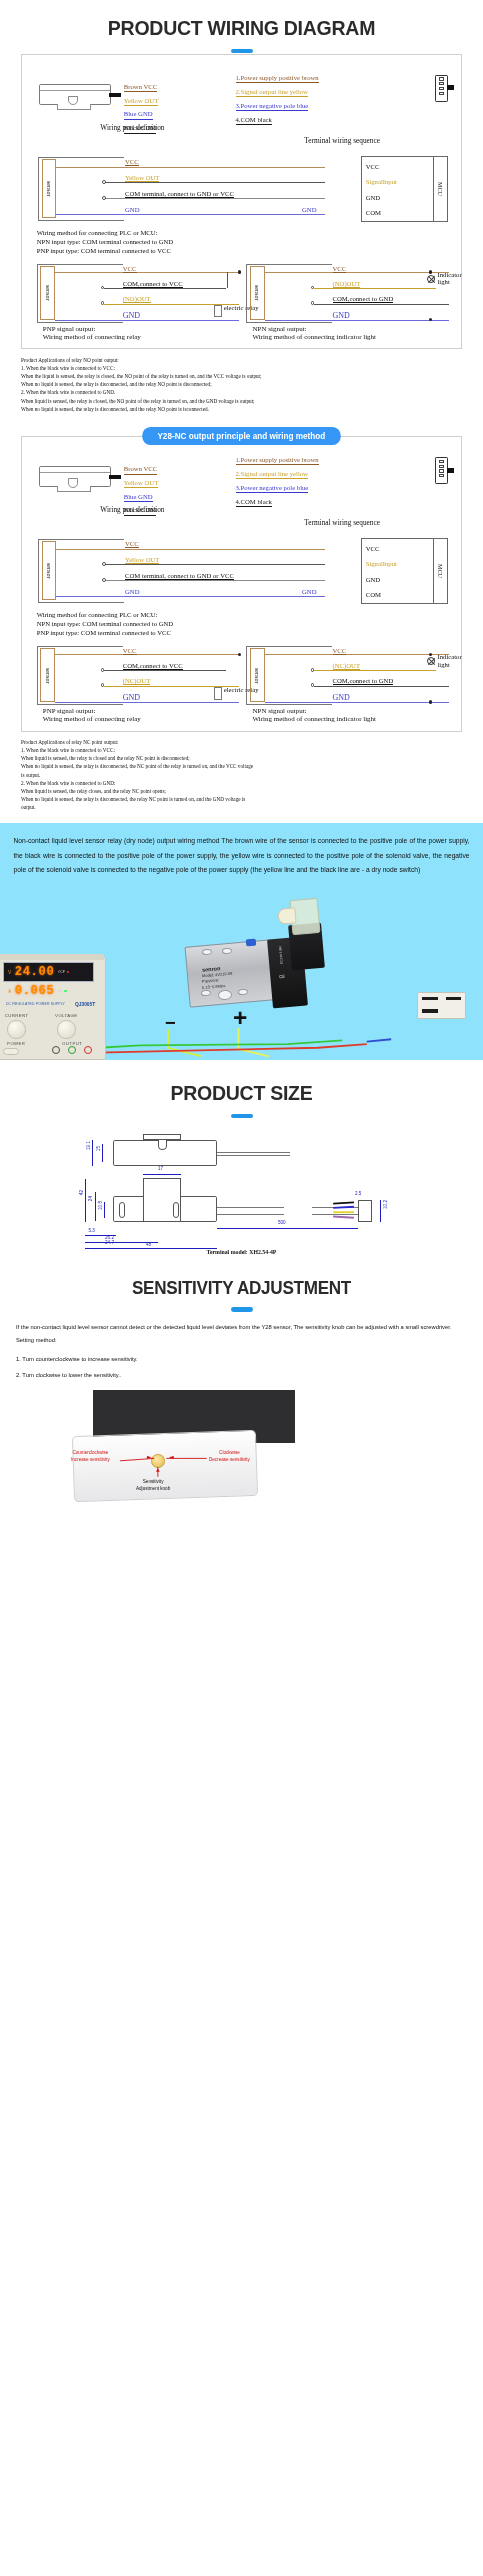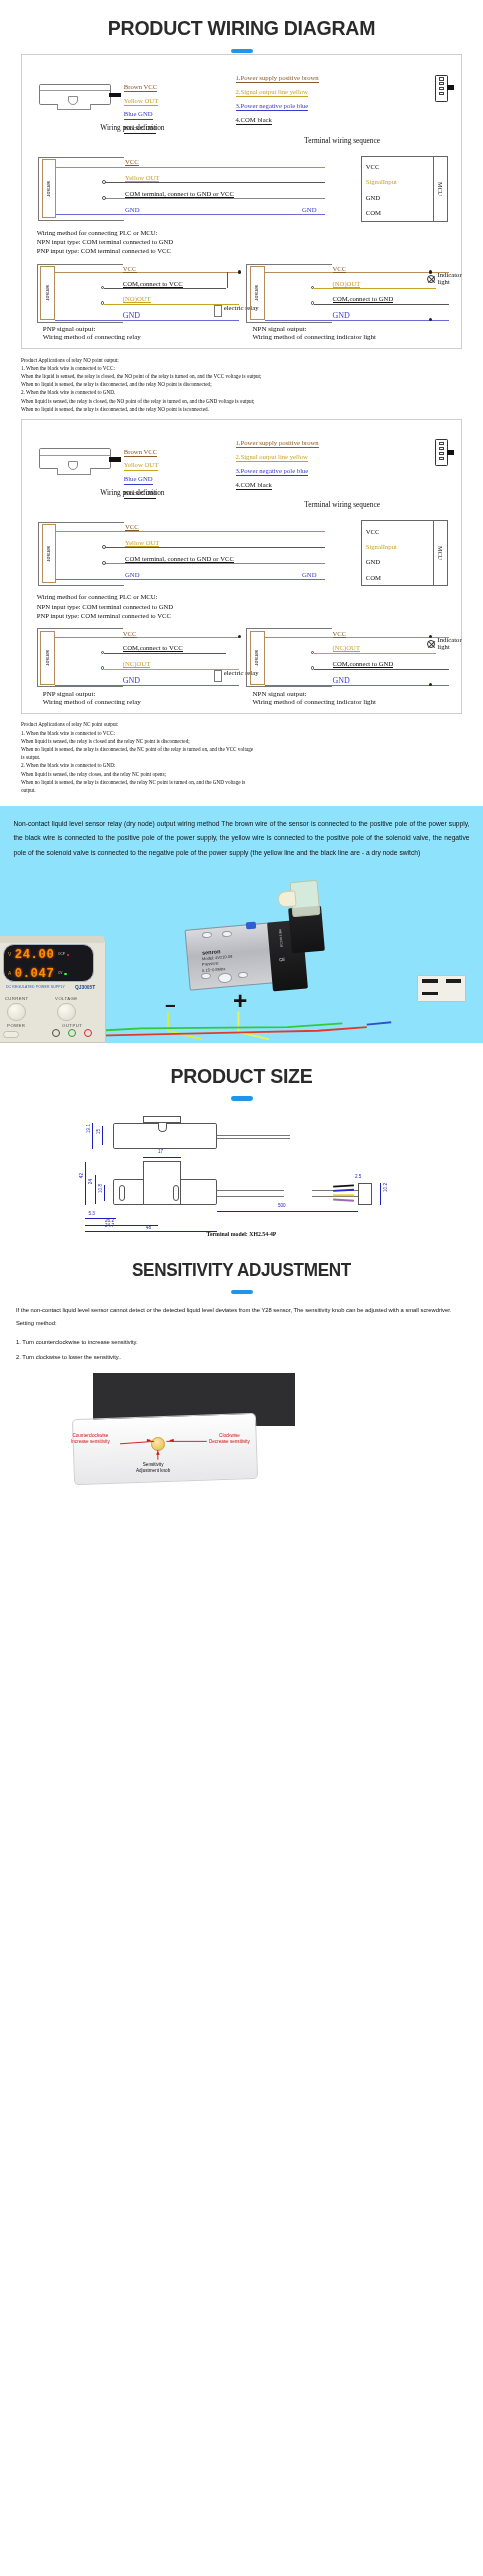--- a/index.html
+++ b/index.html
@@ -262,22 +262,22 @@
     width: 111px; height: 103px;
     background: #e6e3d8;
     border: 0.6px solid #c8c5ba;
     border-radius: 1.8px;
   }
   .psu-top {
     position: absolute; left: 2.4px; top: -4.3px; width: 105px; height: 6.1px;
     background: #d8d5c9; border-radius: 1.8px 1.8px 0 0;
   }
   .psu-screen {
-    position: absolute; left: 7.3px; top: 3.7px; width: 91px; height: 38px;
-    background: #18181c; border: 1.2px solid #a9b5c4; border-radius: 11px;
+    position: absolute; left: 7.3px; top: 3.7px; width: 91px; height: 20px;
+    background: #18181c; border: 1.2px solid #a9b5c4; border-radius: 1px;
   }
   .lcdrow { display: flex; align-items: center; height: 19px; padding: 0 3.7px; }
   .lcdrow .u {
     color: #e8881f; font-family: "Liberation Mono", monospace;
     font-size: 5.5px; width: 6.7px;
   }
   .lcdrow .v {
     color: #ff8c00; font-family: "Liberation Mono", monospace;
     font-weight: bold; font-size: 12.2px; letter-spacing: 0.6px;
     text-shadow: 0 0 2.4px #ff6a00;
@@ -579,20 +579,23 @@
       <p>Product Applications of relay NO point output:</p>
       <p>1. When the black wire is connected to VCC:</p>
       <p>When the liquid is sensed, the relay is closed, the NO point of the relay is turned on, and the VCC voltage is output;</p>
       <p>When no liquid is sensed, the relay is disconnected, and the relay NO point is disconnected;</p>
       <p>2. When the black wire is connected to GND.</p>
       <p>When liquid is sensed, the relay is closed, the NO point of the relay is turned on, and the GND voltage is output;</p>
       <p>When no liquid is sensed, the relay is disconnected, and the relay NO point is isconnected.</p>
     </div>
 
     <div style="height:13.5px"></div>
+    <div class="pill-wrap">
+      <span class="pill">Y28-NC output principle and wiring method</span>
+    </div>
 
     <div class="diagram-box">
       <div class="row-ports">
         <div class="col-left">
           <div class="sensor-body">
             <div class="sensor-foot"></div>
             <div class="sensor-clip"></div>
             <div class="sensor-cable"></div>
           </div>
           <div class="wire-labels">
@@ -761,21 +764,21 @@
       <div class="psu-brand">DC REGULATED POWER SUPPLY</div>
       <div class="psu-screen">
         <div class="lcdrow">
           <span class="u">V</span>
           <span class="v">24.00</span>
           <span class="lbl">OCP</span>
           <span class="led red"></span>
         </div>
         <div class="lcdrow">
           <span class="u">A</span>
-          <span class="v">0.047</span>
+          <span class="v">0.065</span>
           <span class="lbl">CV</span>
           <span class="led green"></span>
         </div>
       </div>
       <div class="psu-model">QJ3005T</div>
       <div class="knob-label" style="left:8.6px;top:55px;">CURRENT</div>
       <div class="knob-label" style="left:59px;top:55px;">VOLTAGE</div>
       <div class="knob" style="left:11px;top:62px;"></div>
       <div class="knob" style="left:61px;top:62px;"></div>
       <div class="knob-label" style="left:11px;bottom:13.5px;">POWER</div>

